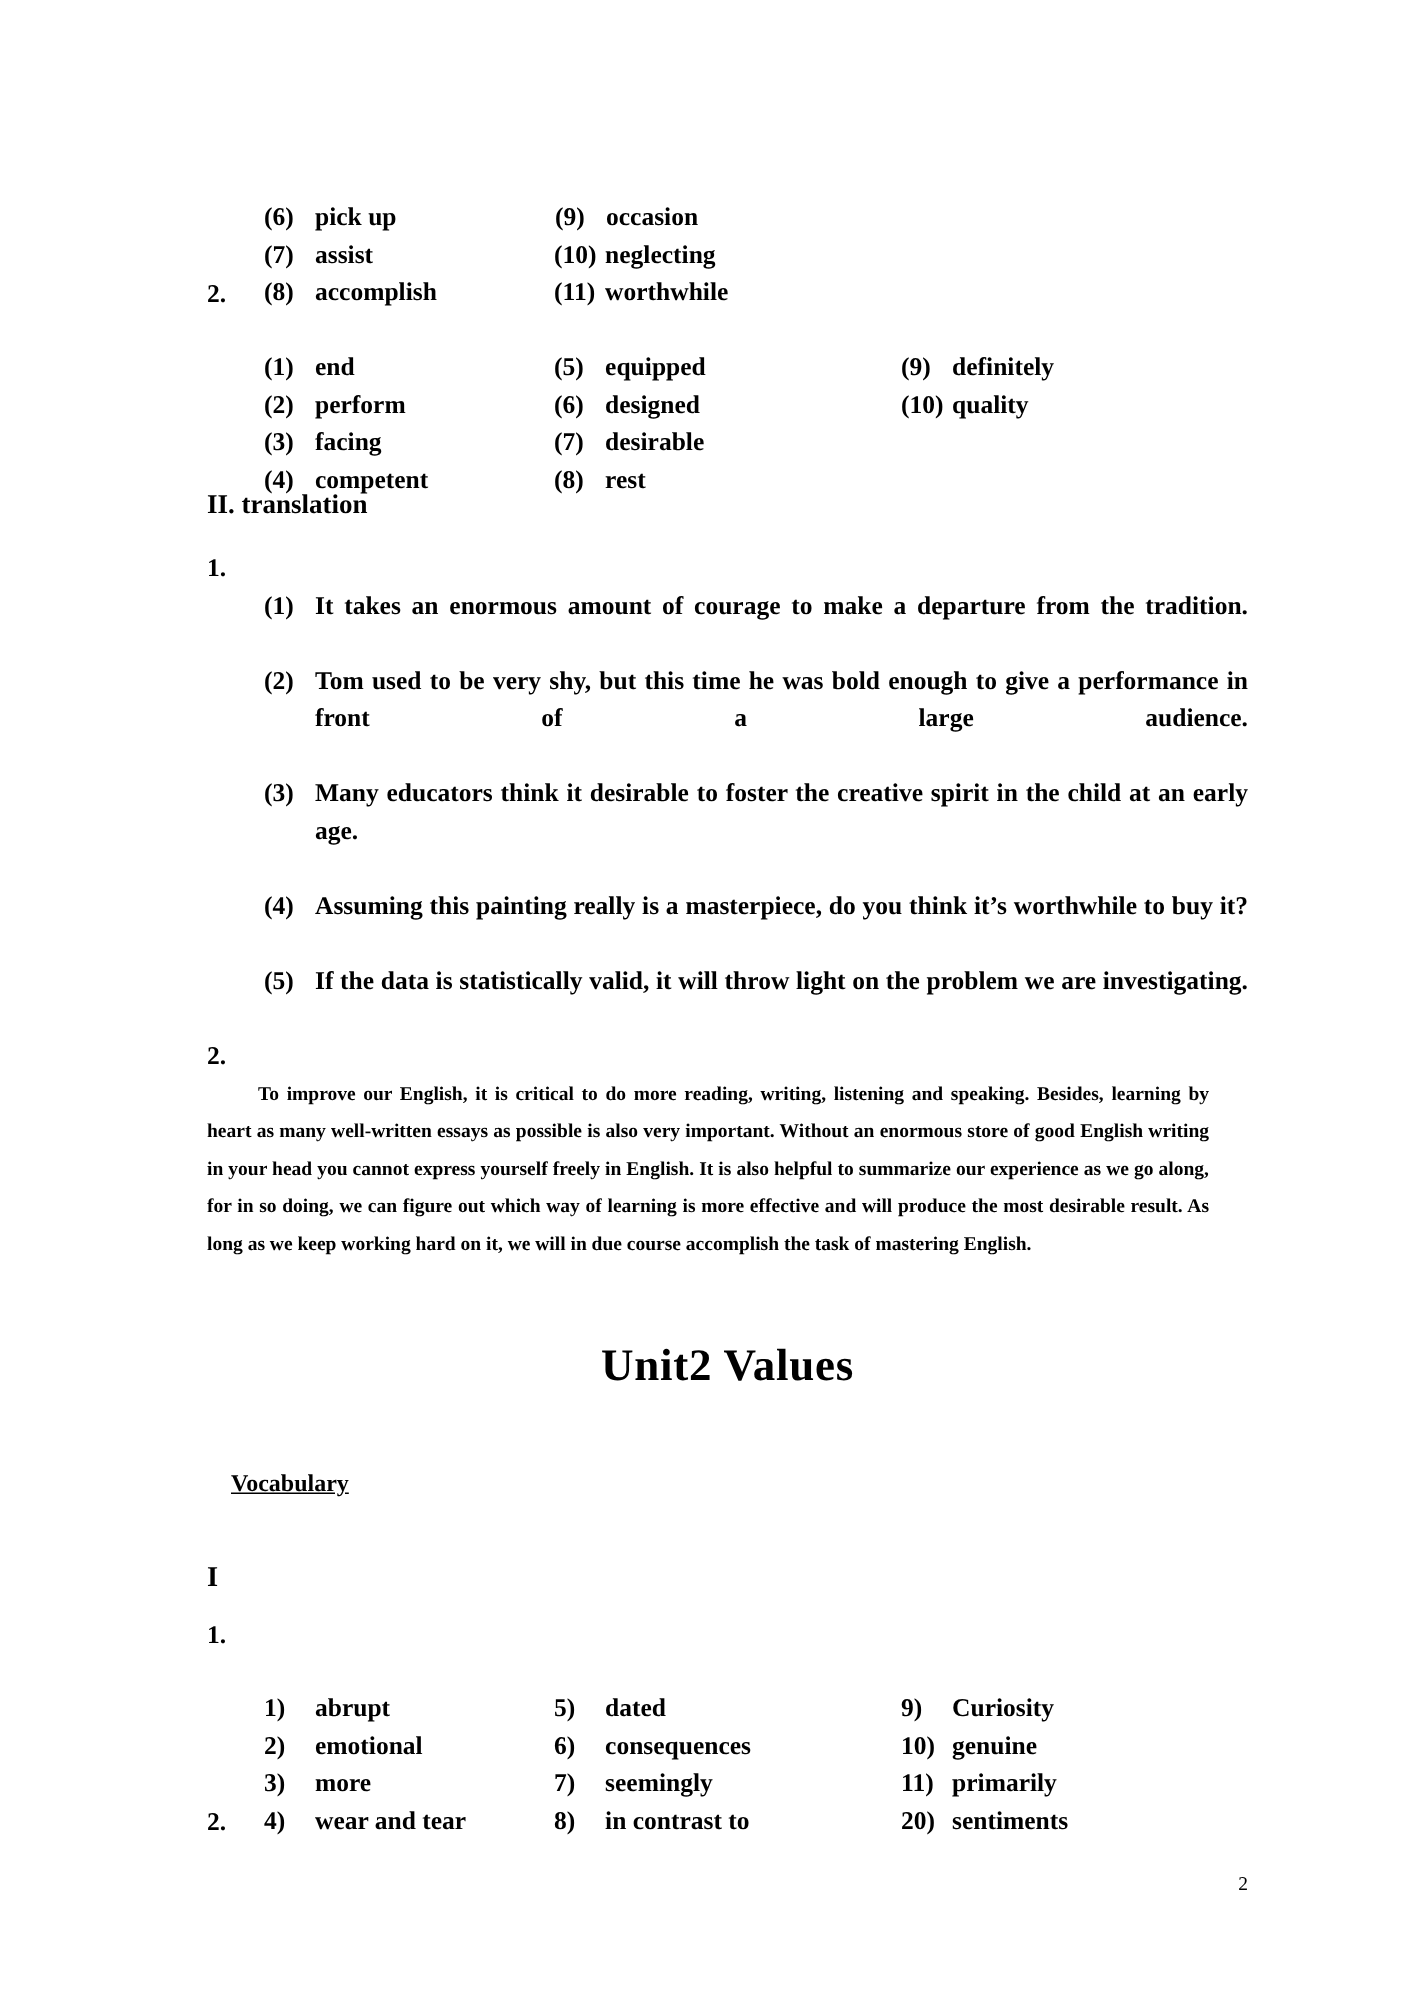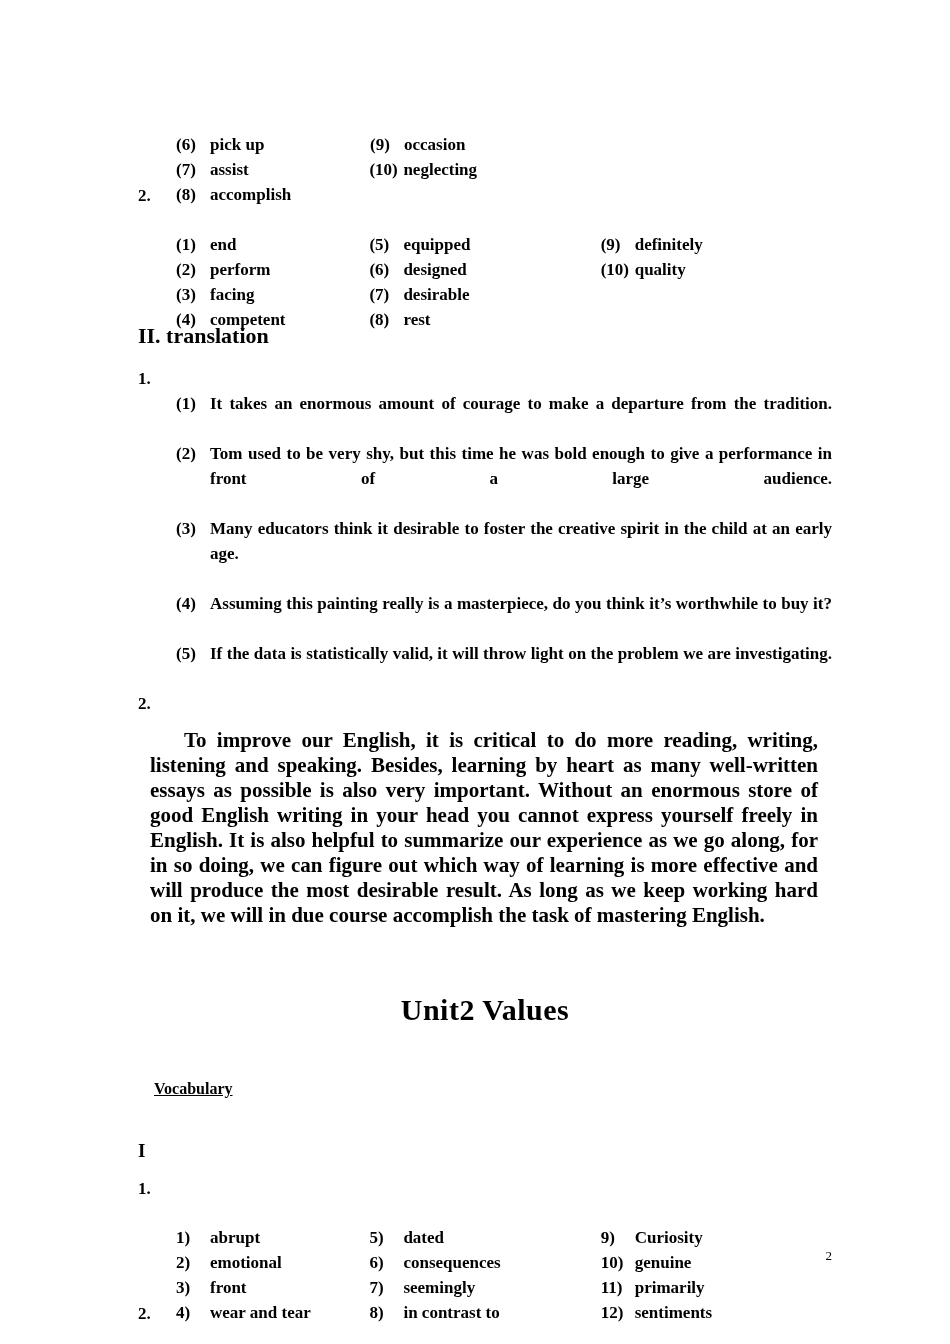--- a/index.html
+++ b/index.html
@@ -63,21 +63,21 @@
   }
   .wg-cell .word {
     white-space: pre;
     margin-top: 24px;
   }
   .wg-cell.empty .mark, .wg-cell.empty .word { visibility: hidden; }
 
   
   h2.part-heading {
     font-weight: bold;
-    font-size: 22px;
+    font-size: 18px;
     line-height: 28px;
     margin: 14px 0 0 0;
     padding: 0;
   }
   h1.unit-heading {
     font-weight: bold;
     font-size: 30px;
     line-height: 40px;
     text-align: center;
     margin: 4px;
@@ -123,23 +123,23 @@
   }
   .sent-item .txt::after {
     content: "";
     display: inline-block;
     width: 100%;
   }
 
   
   p.para {
     font-weight: bold;
-    font-size: 21px;
+    font-size: 13px;
     line-height: 25px;
-    margin: 12px;
+    margin: 0;
     padding: 0;
     text-indent: 34px;
     text-align: justify;
     text-justify: inter-word;
     width: 668px;
   }
   .spacer-12 { height: 12px; }
   .spacer-16 { height: 16px; }
   .spacer-20 { height: 20px; }
   .spacer-26 { height: 26px; }
@@ -184,20 +184,24 @@
       <div class="wg-cell c3 empty">
         <span class="mark"></span>
         <span class="word"></span>
       </div>
     </div>
     <div class="wg-row">
       <div class="wg-cell c1">
         <span class="mark">(8)</span>
         <span class="word">accomplish</span>
       </div>
+      <div class="wg-cell c2">
+        <span class="mark">(11)</span>
+        <span class="word">worthwhile</span>
+      </div>
       <div class="wg-cell c3 empty">
         <span class="mark"></span>
         <span class="word"></span>
       </div>
     </div>
   </div>
 
   <div class="sec-num">2.</div>
 
   <div class="wordgrid">
@@ -333,42 +337,42 @@
         <span class="word">consequences</span>
       </div>
       <div class="wg-cell c3">
         <span class="mark">10)</span>
         <span class="word">genuine</span>
       </div>
     </div>
     <div class="wg-row">
       <div class="wg-cell c1">
         <span class="mark">3)</span>
-        <span class="word">front</span>
+        <span class="word">more</span>
       </div>
       <div class="wg-cell c2">
         <span class="mark">7)</span>
         <span class="word">seemingly</span>
       </div>
       <div class="wg-cell c3">
         <span class="mark">11)</span>
         <span class="word">primarily</span>
       </div>
     </div>
     <div class="wg-row">
       <div class="wg-cell c1">
         <span class="mark">4)</span>
         <span class="word">wear and tear</span>
       </div>
       <div class="wg-cell c2">
         <span class="mark">8)</span>
         <span class="word">in contrast to</span>
       </div>
       <div class="wg-cell c3">
-        <span class="mark">12)</span>
+        <span class="mark">20)</span>
         <span class="word">sentiments</span>
       </div>
     </div>
   </div>
 
   <div class="sec-num">2.</div>
 
 </div>
 
 <div class="page-number">2</div>

